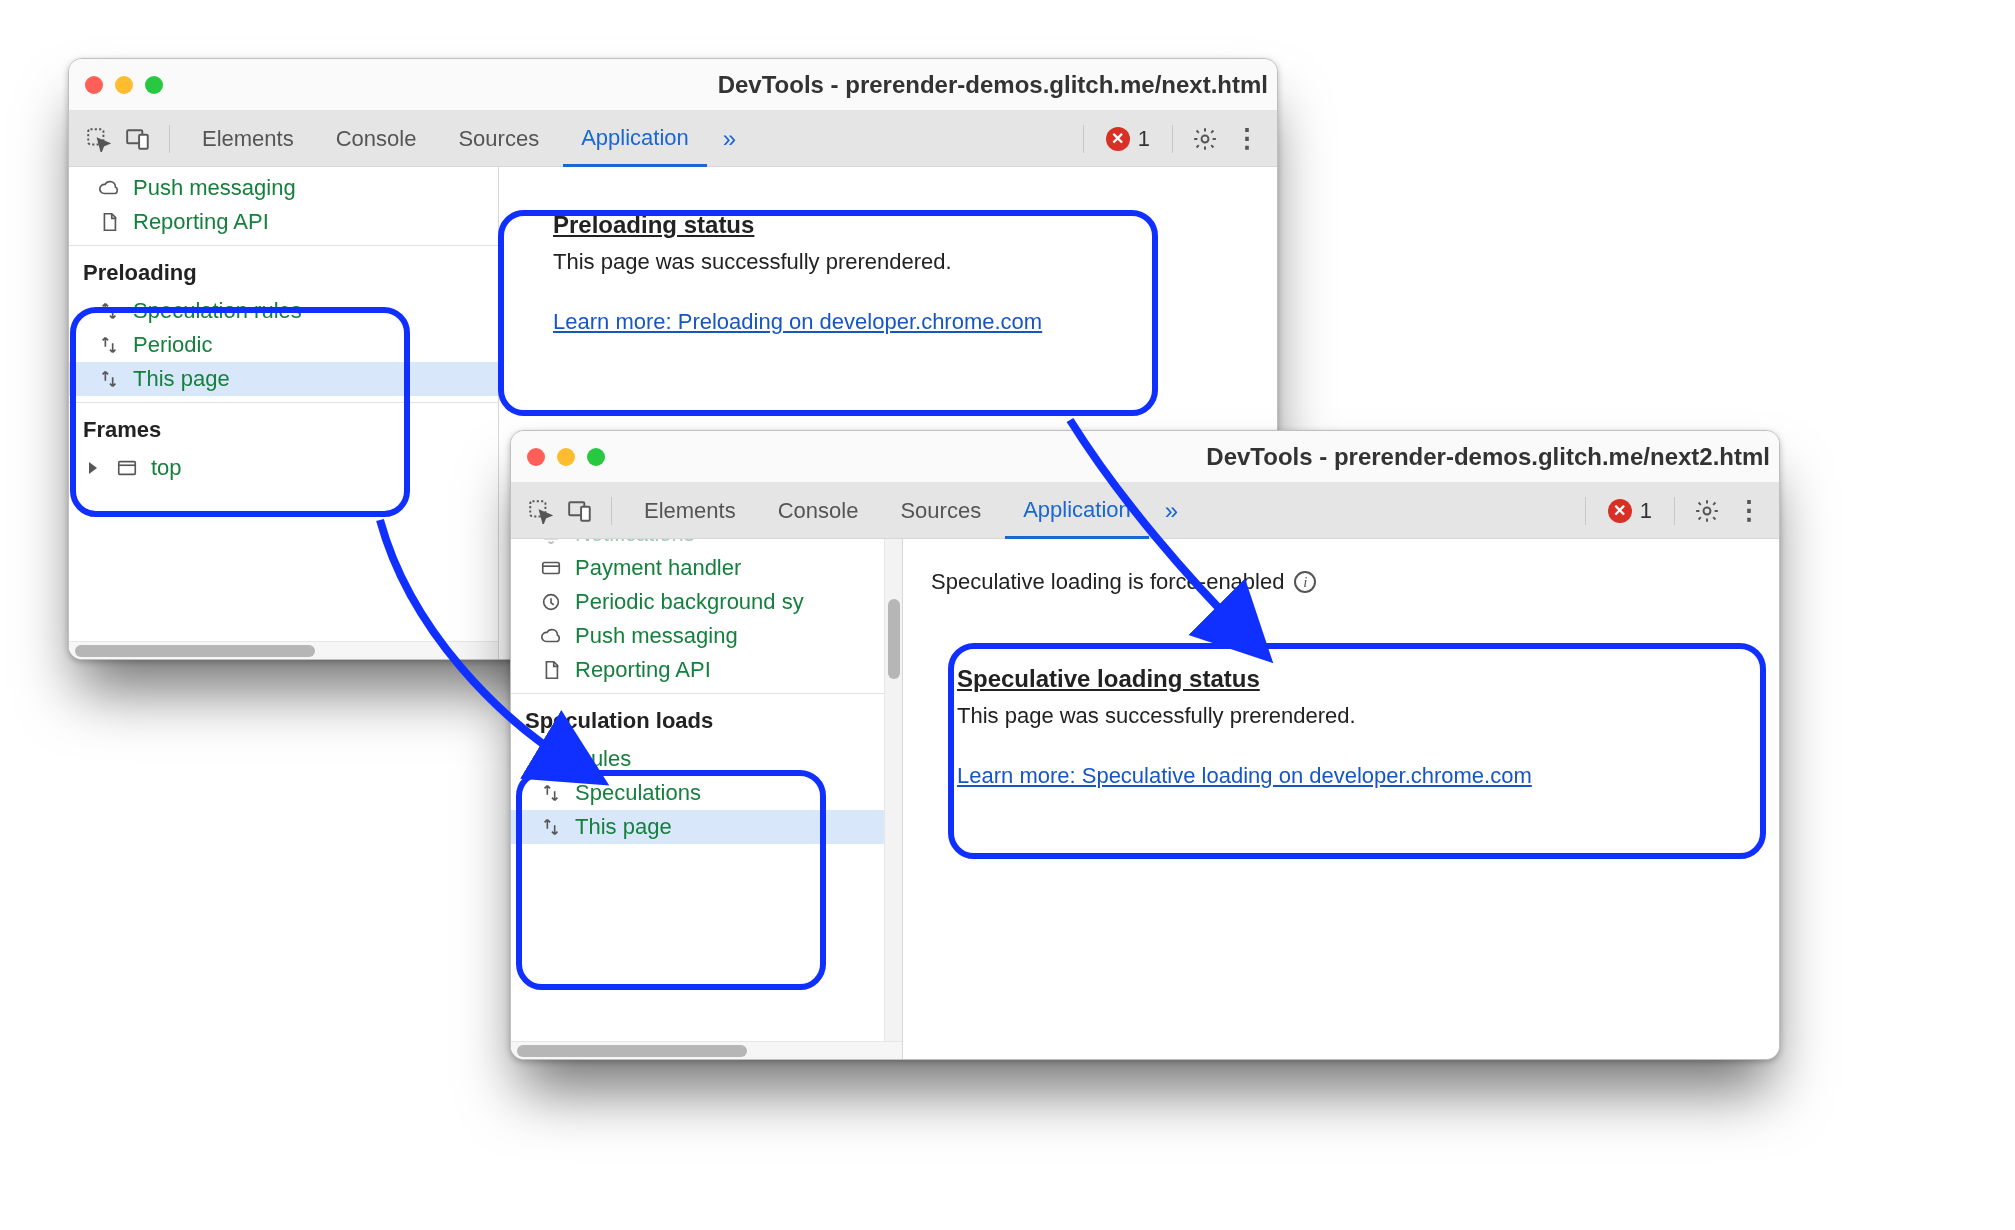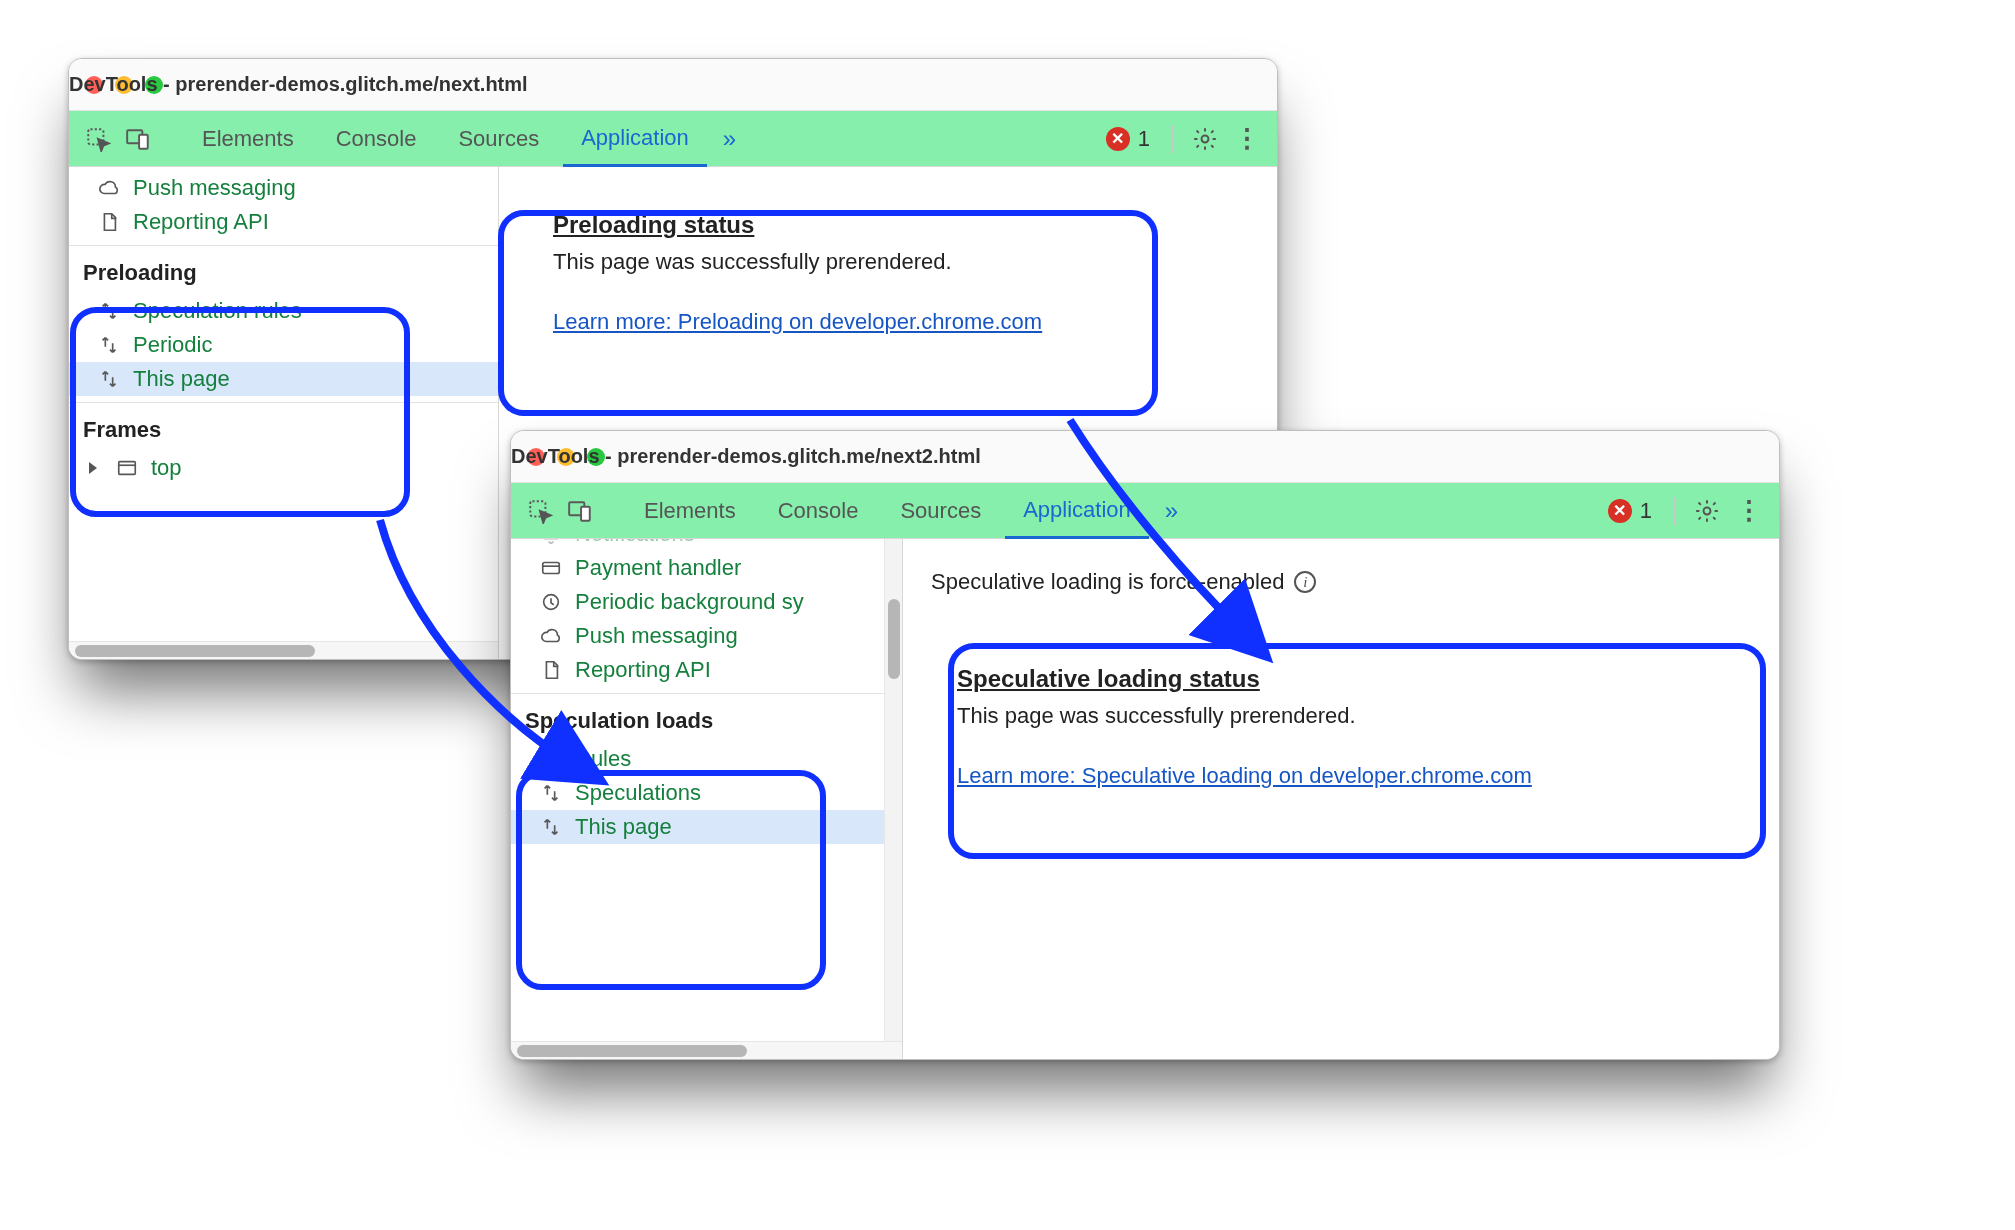--- a/index.html
+++ b/index.html
@@ -16,22 +16,22 @@
   }
   *{box-sizing:border-box;font-family:-apple-system,BlinkMacSystemFont,"Segoe UI",Helvetica,Arial,sans-serif;}
   body{margin:0;width:2015px;height:1230px;background:#fff;position:relative;}
   .window{position:absolute;background:#fff;border:1px solid #bfbfbf;border-radius:14px;box-shadow:var(--shadow);overflow:hidden;}
   .titlebar{height:52px;display:flex;align-items:center;background:#fafafa;border-bottom:1px solid #e4e4e4;padding:0 16px;position:relative;}
   .traffic{display:flex;gap:12px;}
   .dot{width:18px;height:18px;border-radius:50%;}
   .dot.red{background:#ff5f57;}
   .dot.yellow{background:#febc2e;}
   .dot.green{background:#28c840;}
-  .title{position:absolute;left:0;right:16px;text-align:left;font-size:20px;font-weight:600;color:#333;pointer-events:none;}
-  .toolbar{display:flex;align-items:center;height:56px;border-bottom:1px solid var(--panel-border);background:#86efac;padding:0 12px;gap:6px;font-size:22px;}
+  .title{position:absolute;left:0;right:9px;text-align:right;font-size:24px;font-weight:600;color:#333;pointer-events:none;}
+  .toolbar{display:flex;align-items:center;height:56px;border-bottom:1px solid var(--panel-border);background:#e5e5e5;padding:0 12px;gap:6px;font-size:22px;}
   .tb-icon{width:34px;height:34px;display:flex;align-items:center;justify-content:center;color:#5a5a5a;stroke:#5a5a5a;}
   .tb-icon svg{width:26px;height:26px;fill:none;stroke:currentColor;stroke-width:1.8;}
   .tb-sep{width:1px;height:28px;background:#c8c8c8;margin:0 8px;}
   .tab{color:#555;padding:0 18px;height:56px;display:flex;align-items:center;cursor:default;}
   .tab.active{color:var(--tab-blue);border-bottom:3px solid var(--tab-blue);margin-bottom:-1px;font-weight:500;}
   .more-tabs{color:var(--tab-blue);font-size:24px;padding:0 10px;display:flex;align-items:center;}
   .spacer{flex:1;}
   .err-badge{display:flex;align-items:center;gap:8px;color:#333;font-size:22px;padding:0 8px;}
   .err-circle{width:24px;height:24px;border-radius:50%;background:#d93025;color:#fff;display:flex;align-items:center;justify-content:center;font-weight:700;font-size:16px;}
   .gear,.kebab{width:36px;height:36px;display:flex;align-items:center;justify-content:center;color:#555;}

